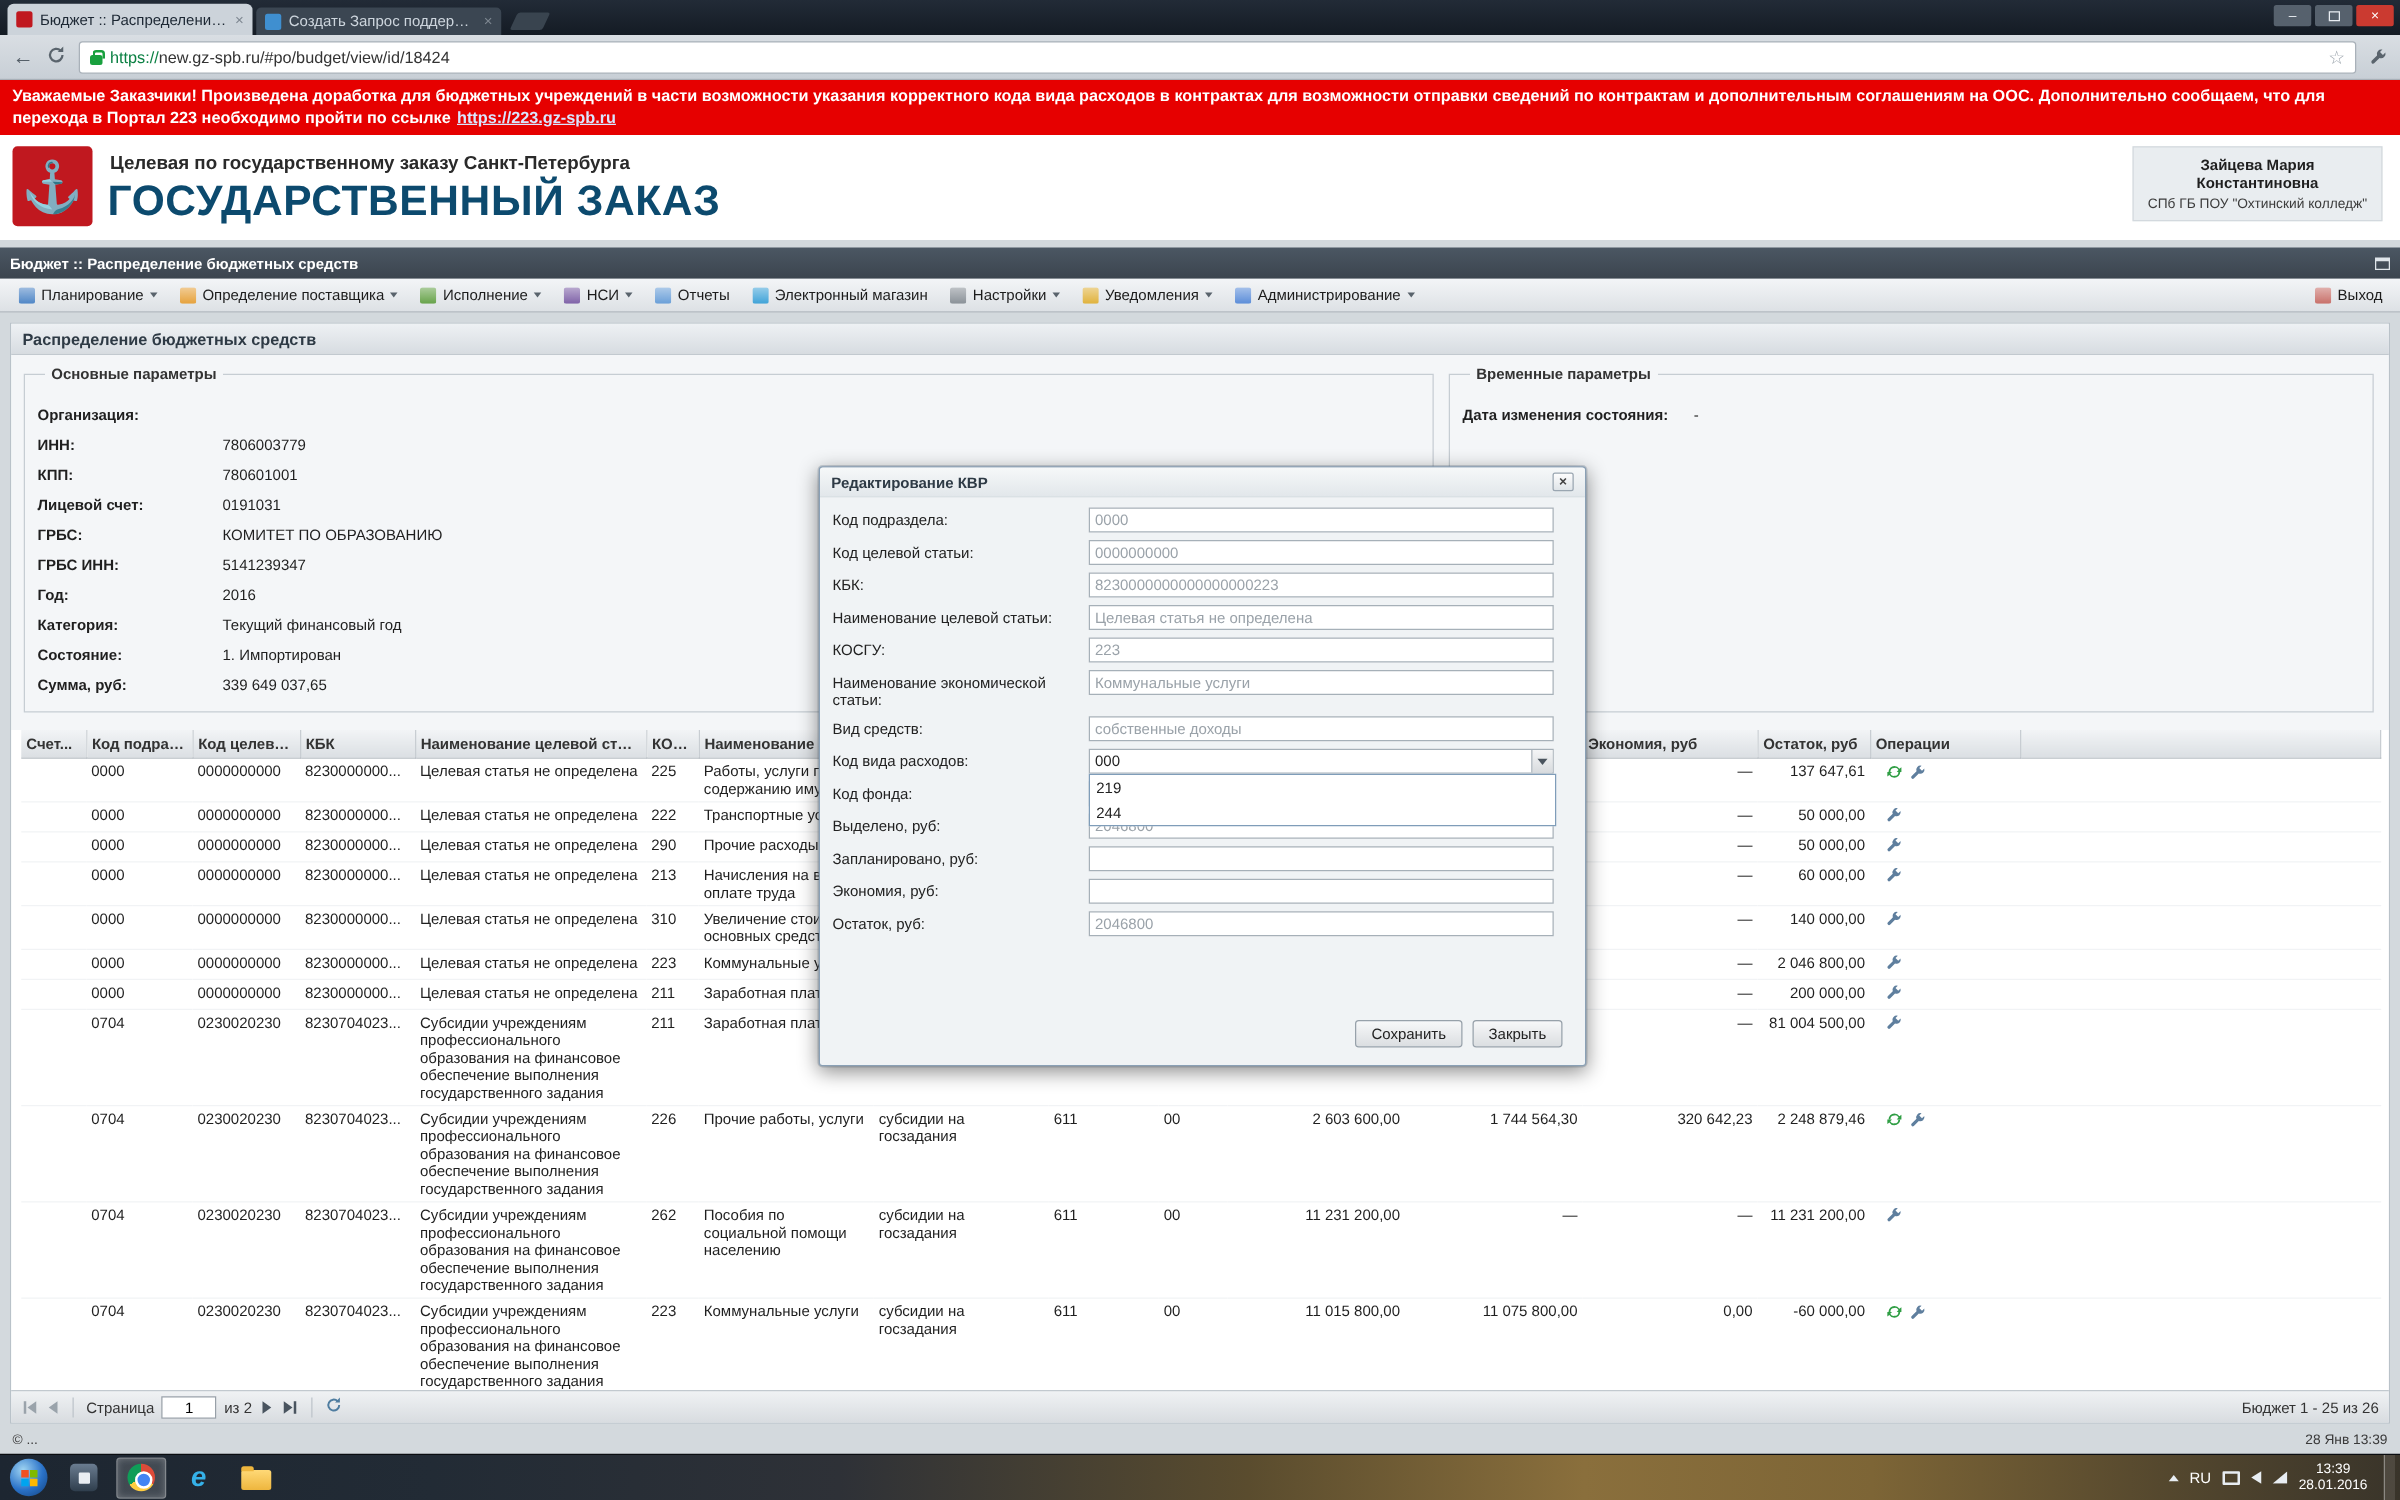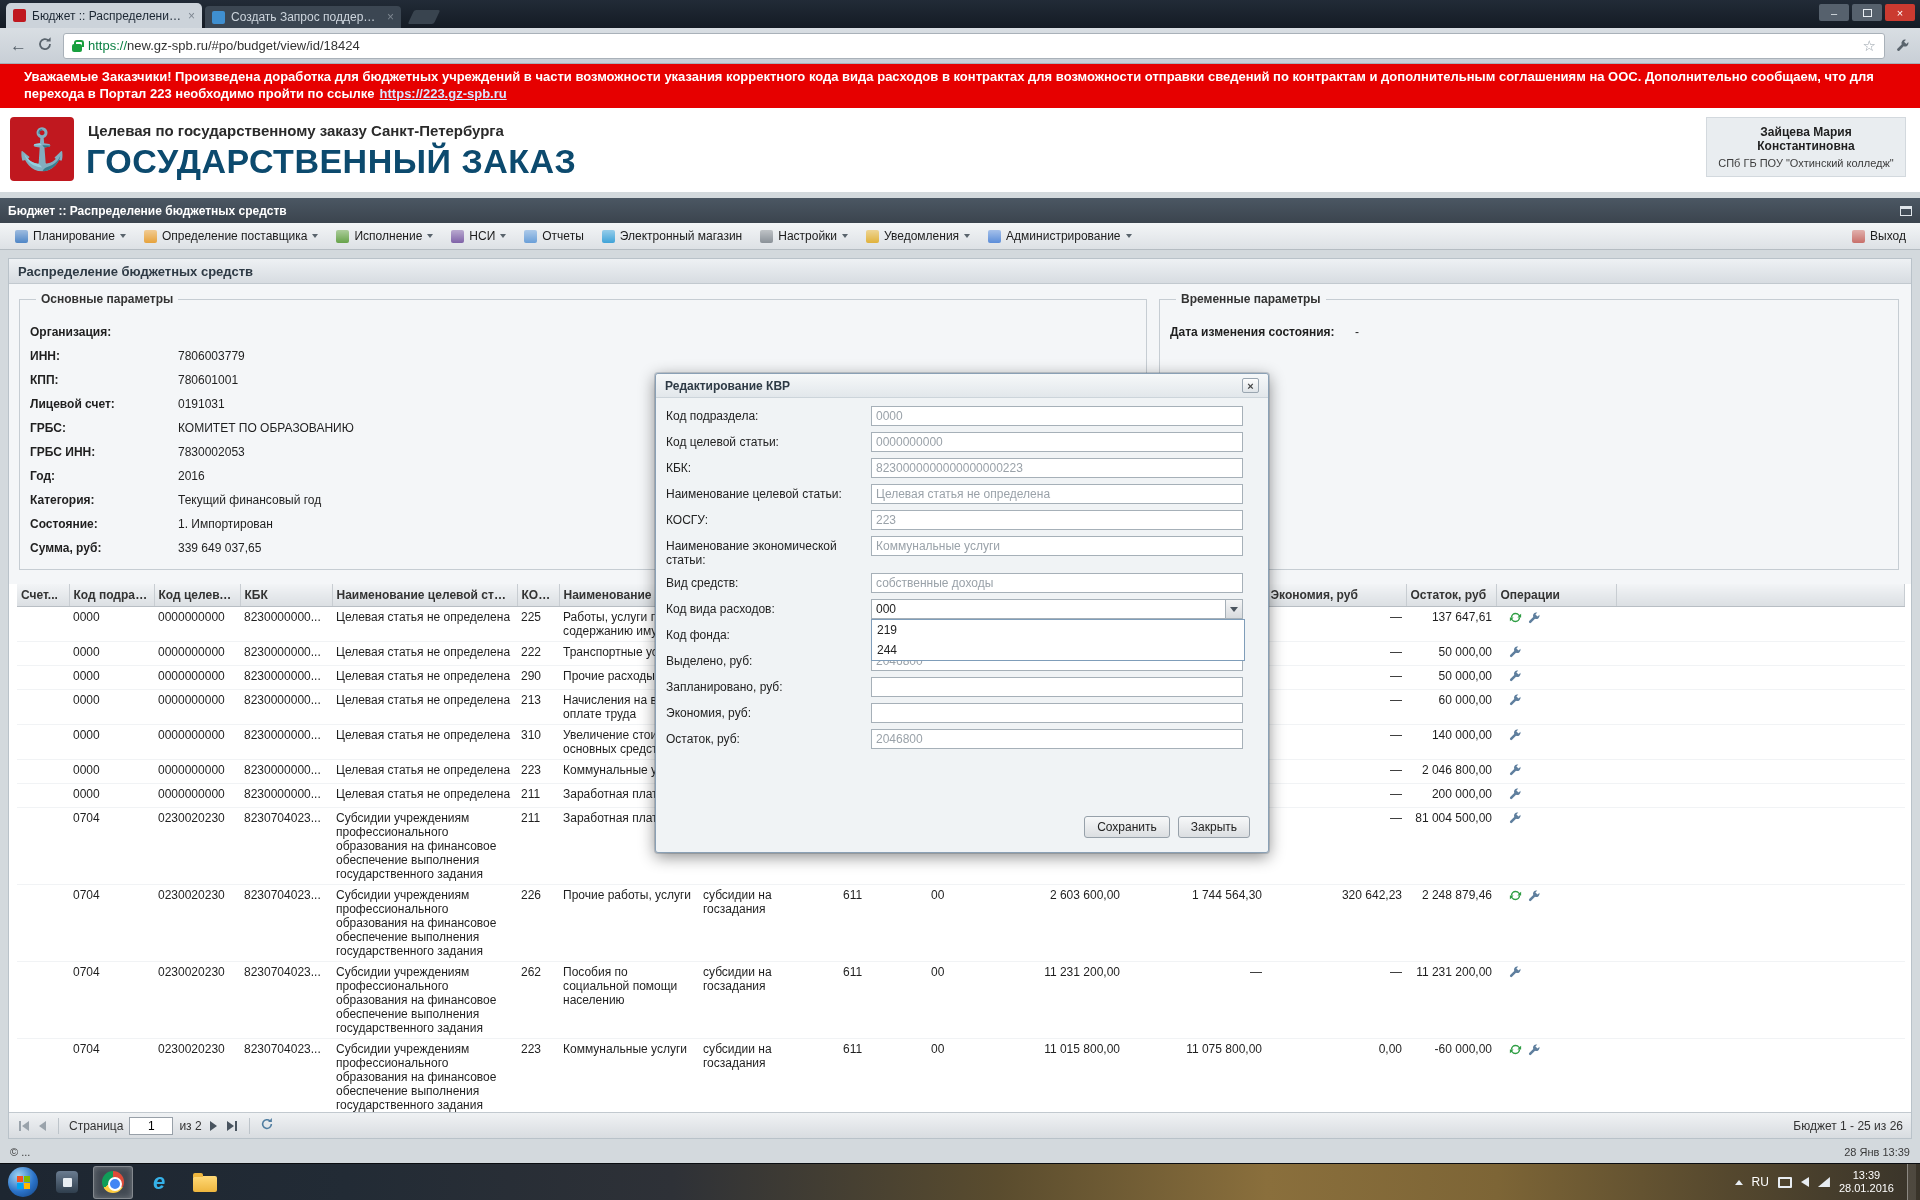--- a/index.html
+++ b/index.html
@@ -29,21 +29,21 @@
   .navbtn { font-size:17px; color:#555f68; line-height:1; }
   .addressbar { flex:1; height:26px; background:#fff; border:1px solid #a9b1b9; border-radius:3px; display:flex; align-items:center; padding:0 8px; gap:6px; font-size:13px; }
   .lock { width:10px; height:8px; background:#18a03e; border-radius:2px; position:relative; margin-top:4px; flex:none; }
   .lock::before { content:""; position:absolute; left:2px; top:-4px; width:6px; height:5px; border:2px solid #18a03e; border-bottom:none; border-radius:3px 3px 0 0; }
   .url-scheme { color:#0b8043; }
   .url-rest { color:#333; }
   .star { margin-left:auto; color:#98a1aa; font-size:15px; }
   .menu-ico svg { display:block; }
 
   
-  .banner { position:absolute; top:64px; width:100%; height:44px; background:#e60000; color:#fff; font-weight:bold; font-size:13px; line-height:17px; padding:4px 24px; }
+  .banner { position:absolute; top:64px; width:100%; height:44px; background:#e60000; color:#fff; font-weight:bold; font-size:13px; line-height:17px; padding:4px 10px; }
   .banner a { color:#d9e6ff; text-decoration:underline; margin-left:5px; }
 
   
   .siteheader { position:absolute; top:108px; width:100%; height:84px; background:#fff; }
   .logo { position:absolute; left:10px; top:9px; width:64px; height:64px; background:#c0181f; border-radius:4px; color:#fff; font-size:40px; display:flex; align-items:center; justify-content:center; }
   .h-committee { position:absolute; left:88px; top:14px; font-size:15px; font-weight:bold; color:#2a2a2a; }
   .h-brand { position:absolute; left:86px; top:34px; font-size:34px; font-weight:bold; color:#0c4a6e; letter-spacing:.5px; }
   .userbox { position:absolute; right:14px; top:9px; width:200px; background:#e9edf0; border:1px solid #d3d9de; padding:7px 8px; text-align:center; }
   .user-name { font-size:12px; font-weight:bold; color:#1f1f1f; }
   .user-org { font-size:11px; color:#3c3c3c; margin-top:4px; }
@@ -283,21 +283,21 @@
         <div class="prow">
             <span class="plabel">Лицевой счет:</span>
             <span class="pvalue">0191031</span>
           </div>
         <div class="prow">
             <span class="plabel">ГРБС:</span>
             <span class="pvalue">КОМИТЕТ ПО ОБРАЗОВАНИЮ</span>
           </div>
         <div class="prow">
             <span class="plabel">ГРБС ИНН:</span>
-            <span class="pvalue">7830002053</span>
+            <span class="pvalue">5141239347</span>
           </div>
         <div class="prow">
             <span class="plabel">Год:</span>
             <span class="pvalue">2016</span>
           </div>
         <div class="prow">
             <span class="plabel">Категория:</span>
             <span class="pvalue">Текущий финансовый год</span>
           </div>
         <div class="prow">

